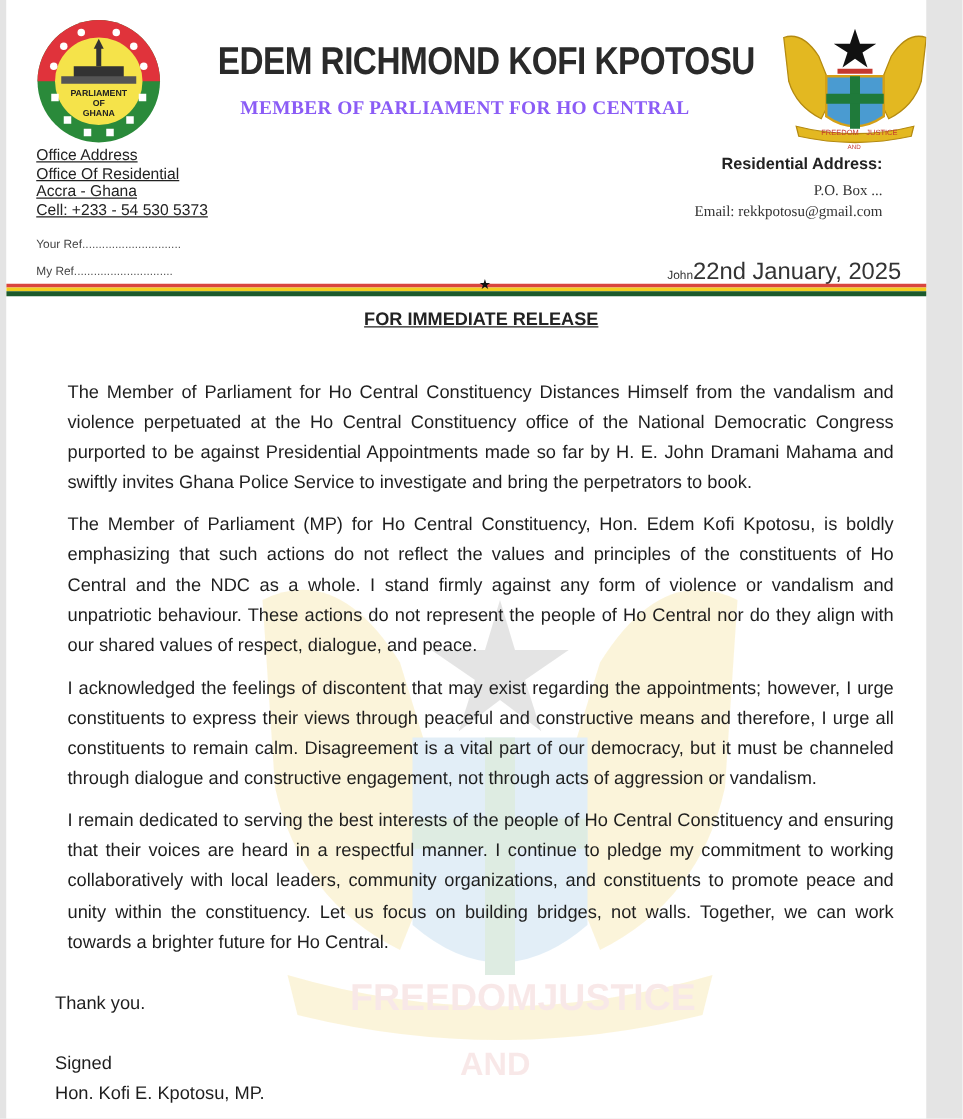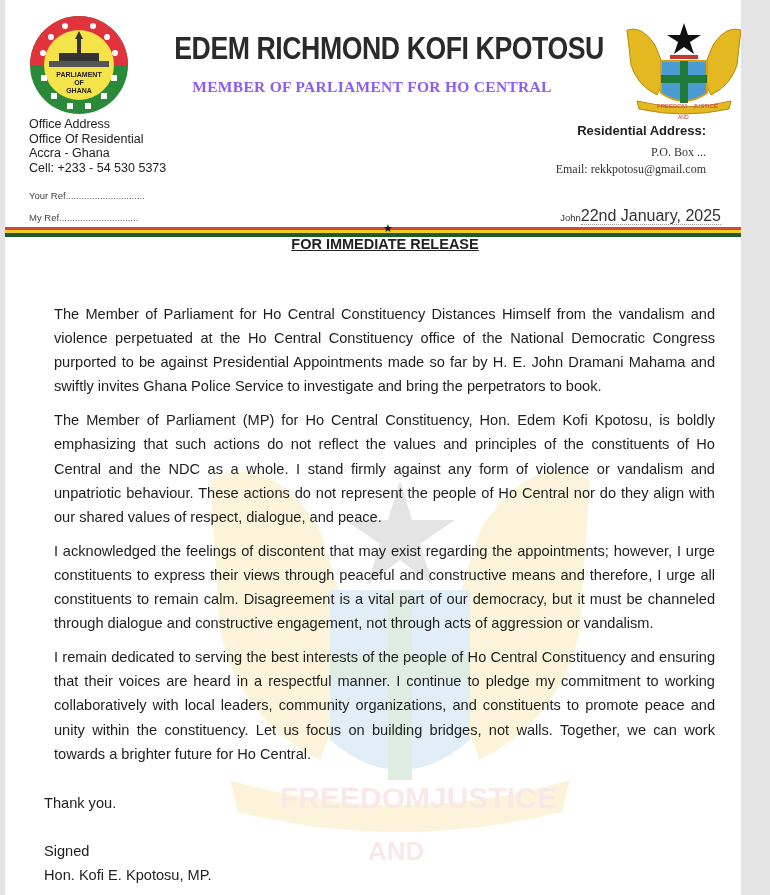--- a/index.html
+++ b/index.html
@@ -3,34 +3,34 @@
 <meta charset="utf-8">
 <style>
   html, body { margin:0; padding:0; }
   body { width:770px; height:895px; background:#e4e4e4; overflow:hidden; position:relative; font-family:"Liberation Sans", sans-serif; }
   .page { position:absolute; left:5px; top:0; width:736px; height:895px; background:#fff; overflow:hidden; }
   .header { position:relative; height:228px; }
   .parl-logo { position:absolute; left:24px; top:15px; width:100px; height:100px; }
   .coa { position:absolute; left:612px; top:15px; width:134px; height:108px; }
   .name { position:absolute; left:137px; top:31px; width:460px; text-align:center; font-family:"Liberation Sans", sans-serif; font-weight:bold; font-size:31px; color:#2a2a2a; letter-spacing:-0.5px; transform:scaleX(0.86); transform-origin:center; white-space:nowrap; }
   .subtitle { position:absolute; left:137px; top:78px; width:460px; text-align:center; font-family:"Liberation Serif", serif; font-weight:bold; font-size:15.5px; color:#8b5cf6; letter-spacing:0.3px; }
-  .office { position:absolute; left:24px; top:117px; font-size:12.5px; color:#222; line-height:14.5px; }
+  .office { position:absolute; left:24px; top:117px; font-size:12.5px; color:#222; line-height:14.5px;text-decoration:underline; }
   .ref { position:absolute; left:24px; font-size:9.5px; color:#444; }
   .ref .dots { color:#555; letter-spacing:0; }
   .res-title { position:absolute; right:35px; top:123px; font-weight:bold; font-size:13px; color:#222; }
   .res-line { position:absolute; right:35px; font-family:"Liberation Serif", serif; font-size:12px; color:#333; }
   .date-wrap { position:absolute; right:20px; top:207px; color:#333; white-space:nowrap; }
   .date-label { font-size:9.5px; }
-  .date-val { font-size:16px; border-bottom:1px dotted #999; }
+  .date-val { font-size:19px; border-bottom:1px dotted #999; }
   .flag-bar { position:absolute; left:0; top:227px; width:760px; height:10px; }
   .flag-bar .r { height:3px; background:#d9453e; }
   .flag-bar .y { height:3px; background:#f2cd1e; }
   .flag-bar .g { height:4px; background:#1c5a2c; }
   .flag-star { position:absolute; left:378px; top:223px; font-size:11px; color:#111; line-height:11px; }
-  .release { position:absolute; left:0; top:236px; width:760px; text-align:center; font-weight:bold; font-size:14.5px; color:#222; text-decoration:underline; }
+  .release { position:absolute; left:0; top:248px; width:760px; text-align:center; font-weight:bold; font-size:14.5px; color:#222; text-decoration:underline; }
   .watermark { position:absolute; left:185px; top:440px; width:420px; height:440px; opacity:0.22; }
   .body-text { position:absolute; left:39px; top:292px; width:681px; font-size:14.6px; line-height:24.1px; color:#1e1e1e; text-align:justify; }
   .body-text p { margin:10px; }
   .closing { position:absolute; left:39px; font-size:14.6px; color:#1e1e1e; }
 </style>
 </head>
 <body>
 
 <div class="page">
   <div class="header">

